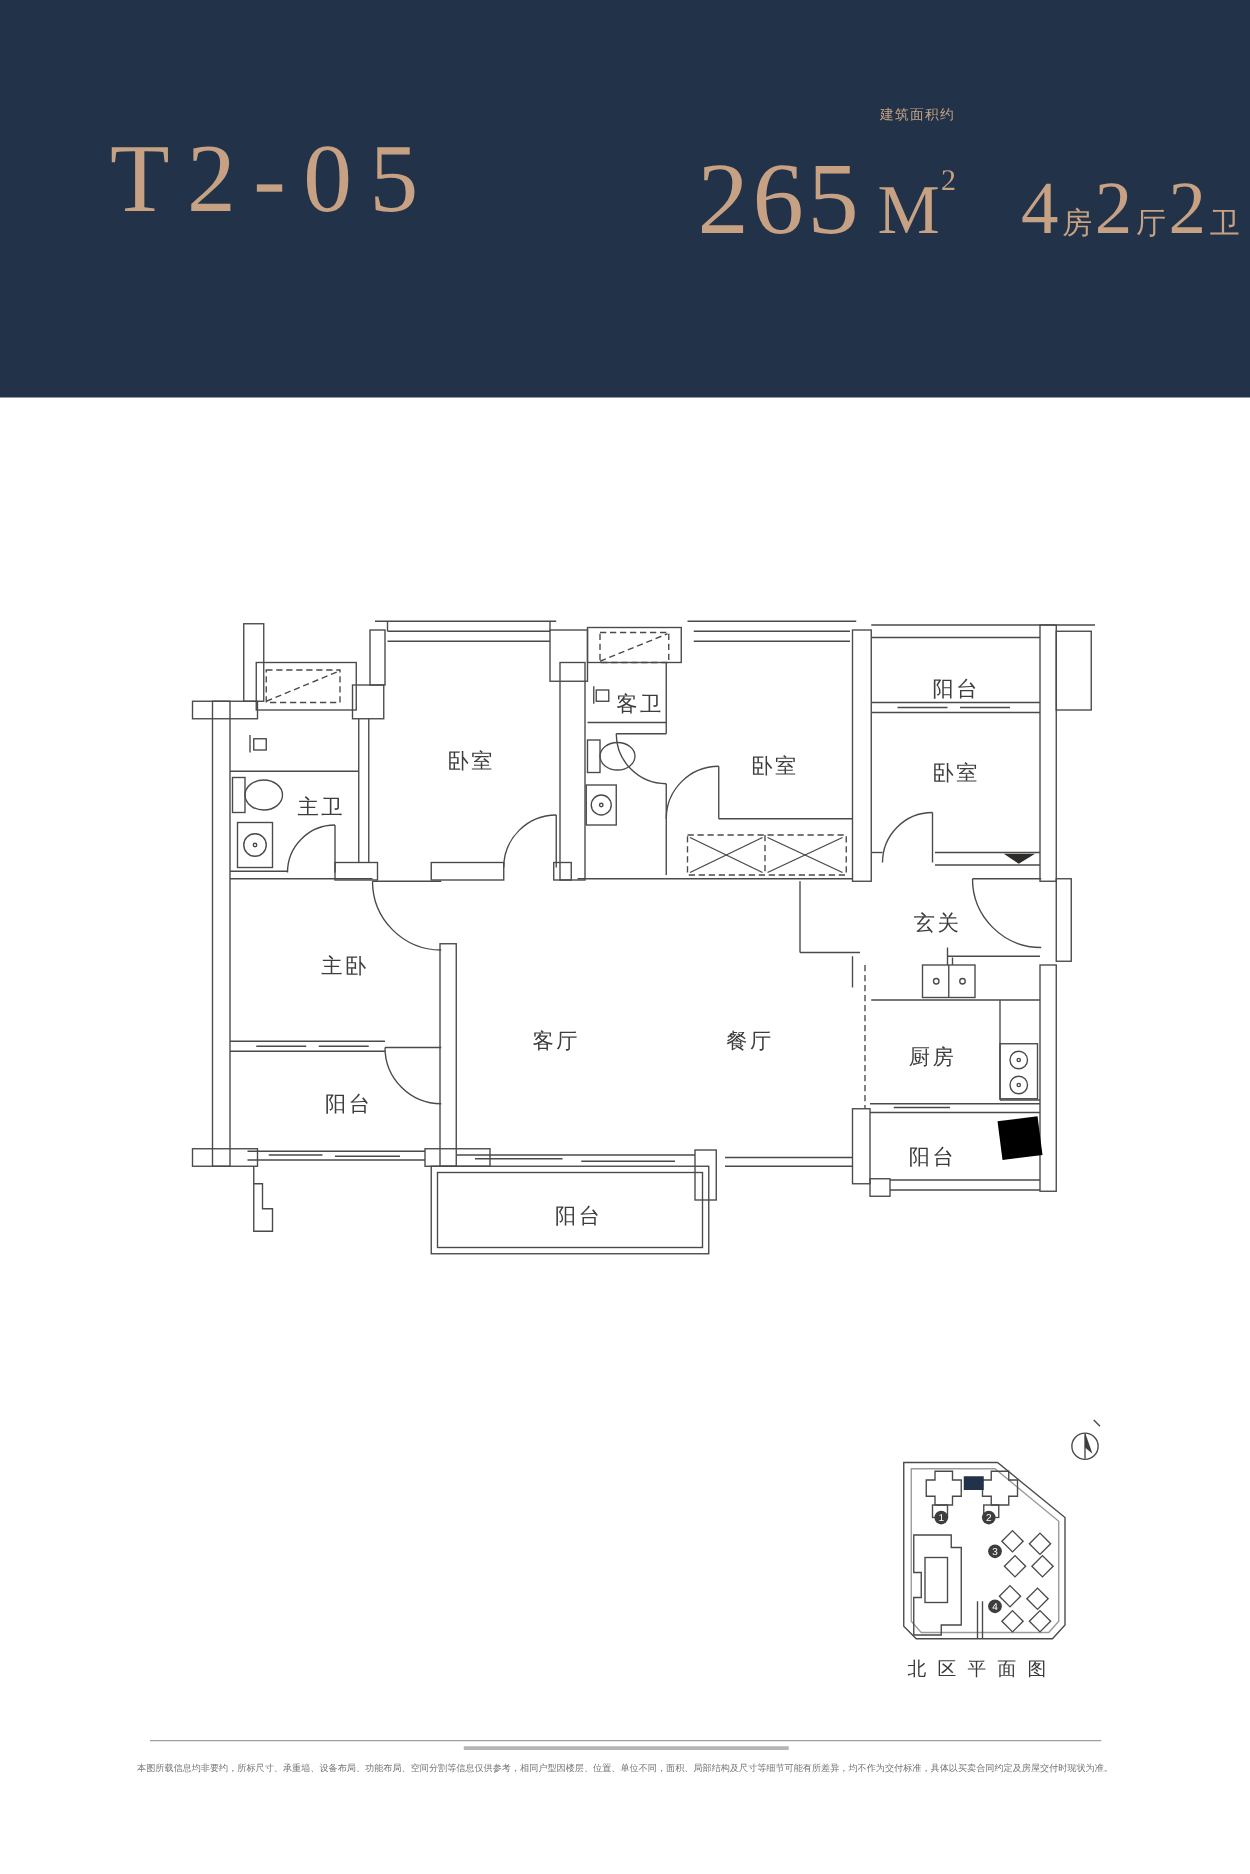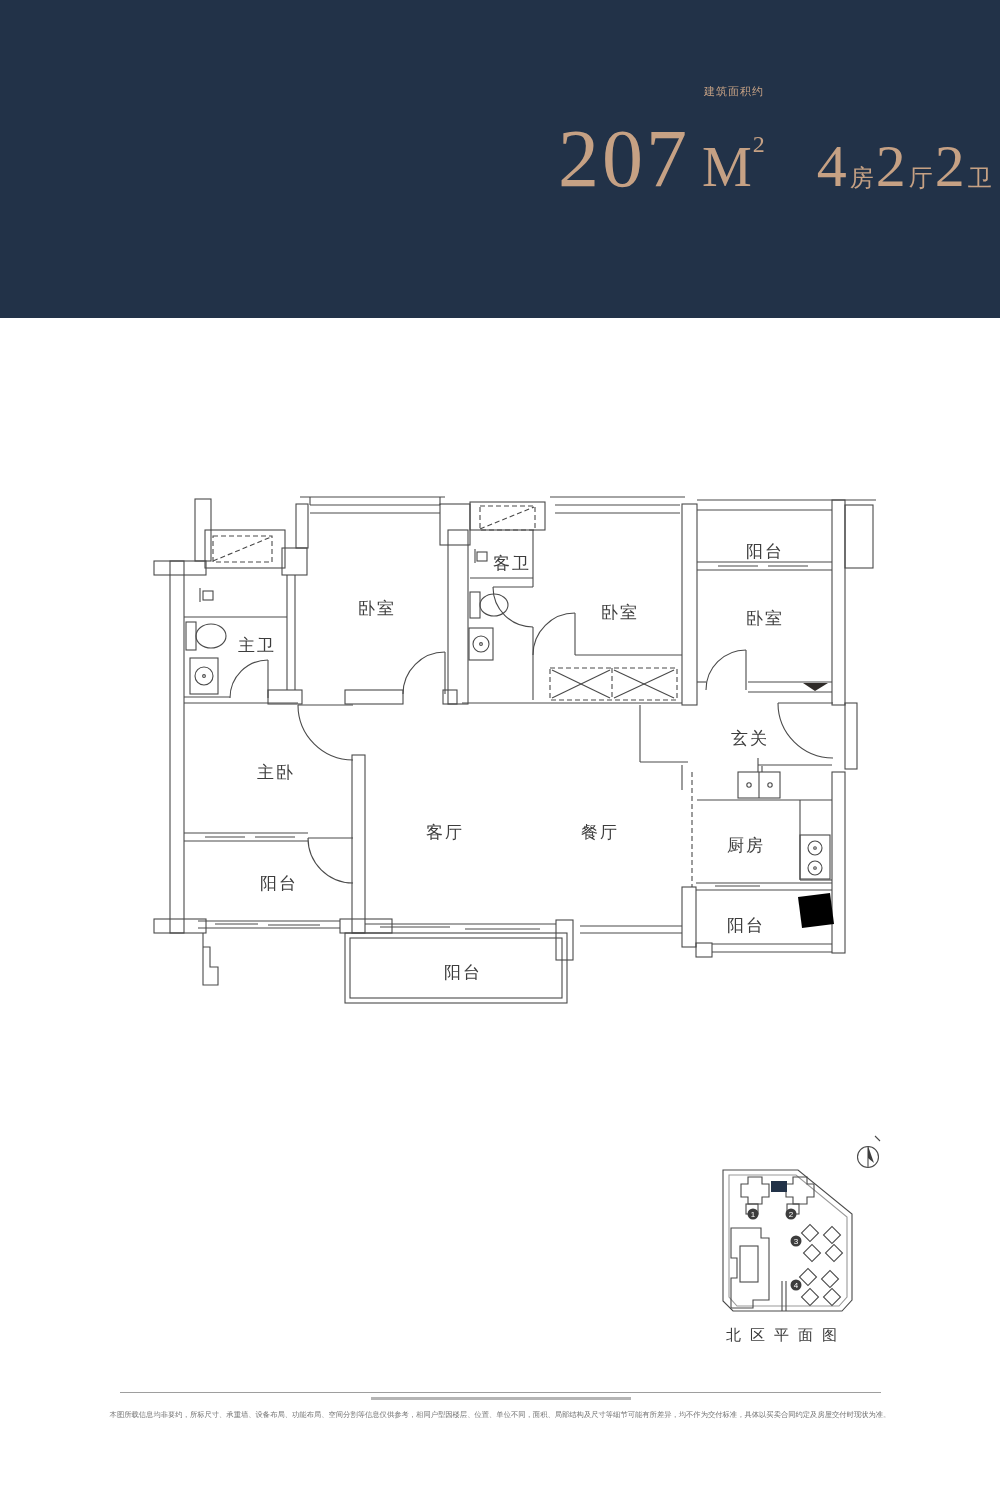--- a/index.html
+++ b/index.html
@@ -44,23 +44,24 @@
   
   .rule-thin{position:absolute;left:120px;top:1392px;width:761px;height:1px;background:#9e9e9e;}
   .rule-thick{position:absolute;left:371px;top:1397px;width:260px;height:3px;background:#b5b5b5;}
   .disclaimer{position:absolute;left:0;top:1410px;width:1000px;text-align:center;
       font-size:7.3px;color:#737373;white-space:nowrap;letter-spacing:0;}
 </style>
 </head>
 <body>
 
 <div class="hdr">
+  <div class="hdr-left">T2-05</div>
   <div class="hdr-right">
     <div class="row">
-      <span class="num-xl">207</span>
+      <span class="num-xl">265</span>
       <span class="mblock">
         <span class="mnote">建筑面积约</span>
         <span class="munit">M</span><span class="msup">2</span>
       </span>
       <span class="aptgroup">
         <span class="num-lg">4</span>
         <span class="cjk-sm">房</span>
         <span class="num-lg">2</span>
         <span class="cjk-sm">厅</span>
         <span class="num-lg">2</span>

